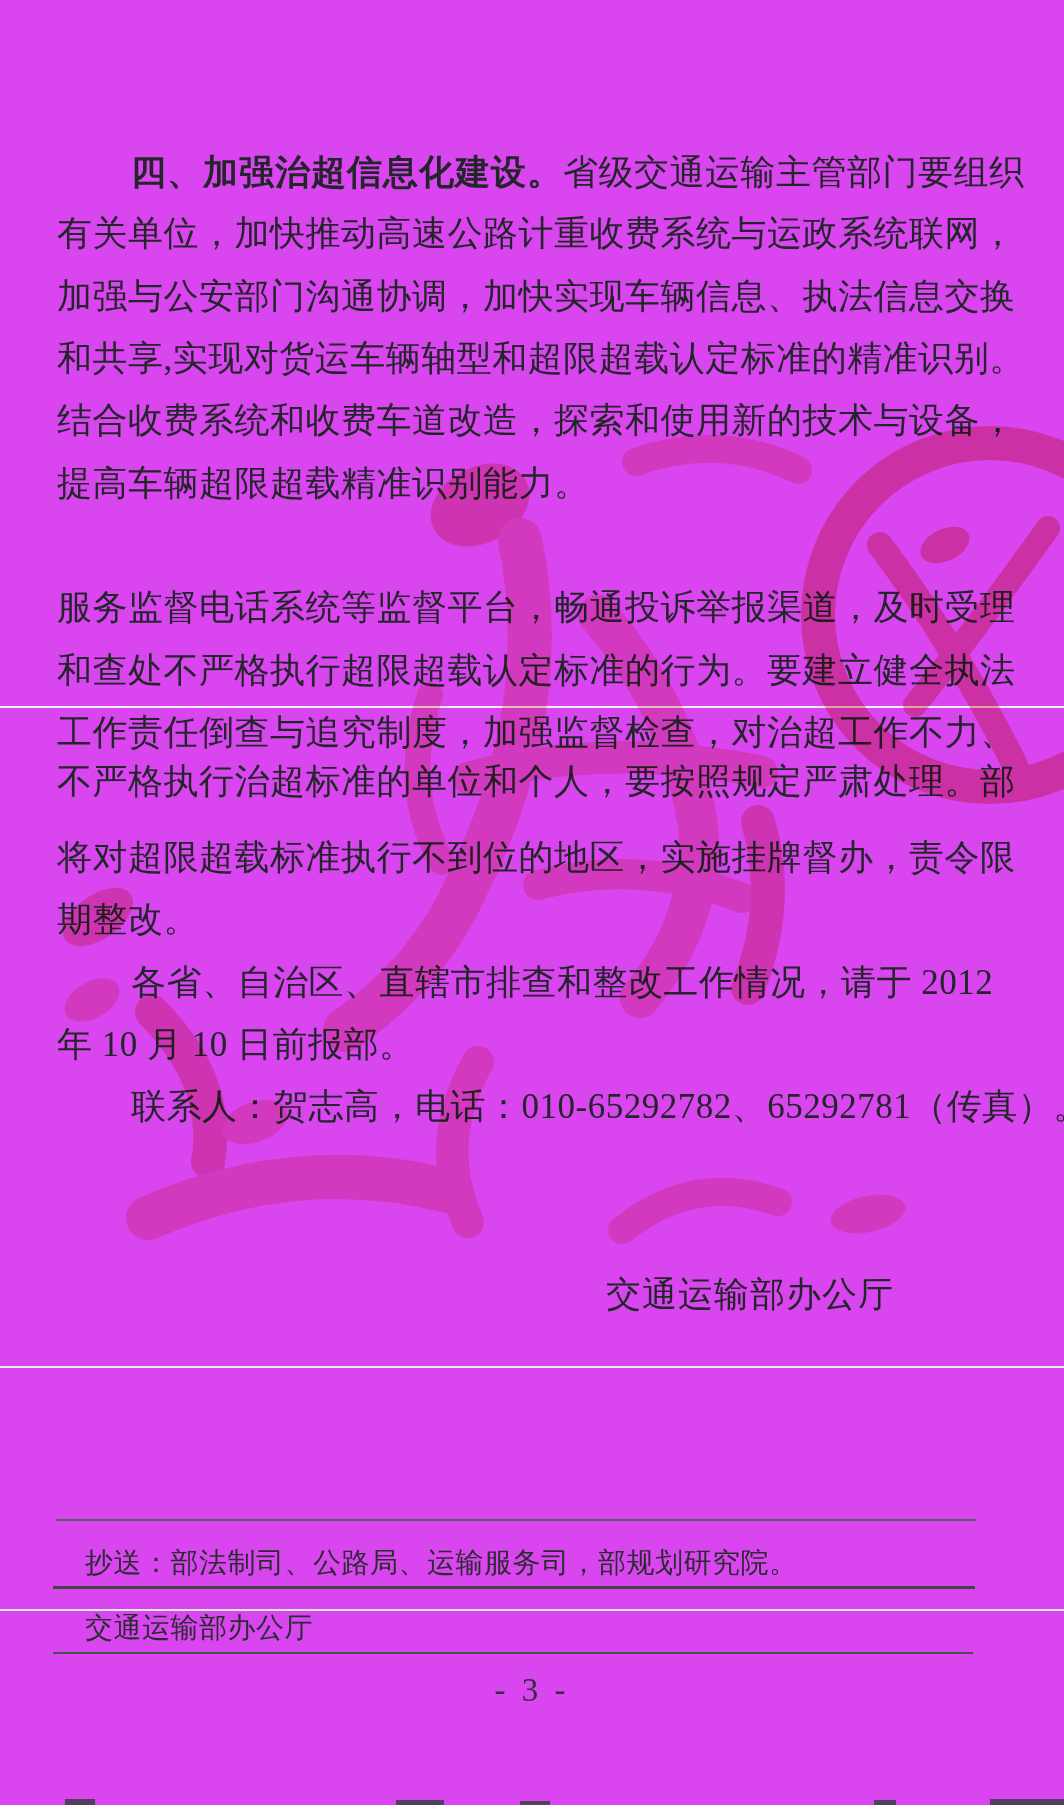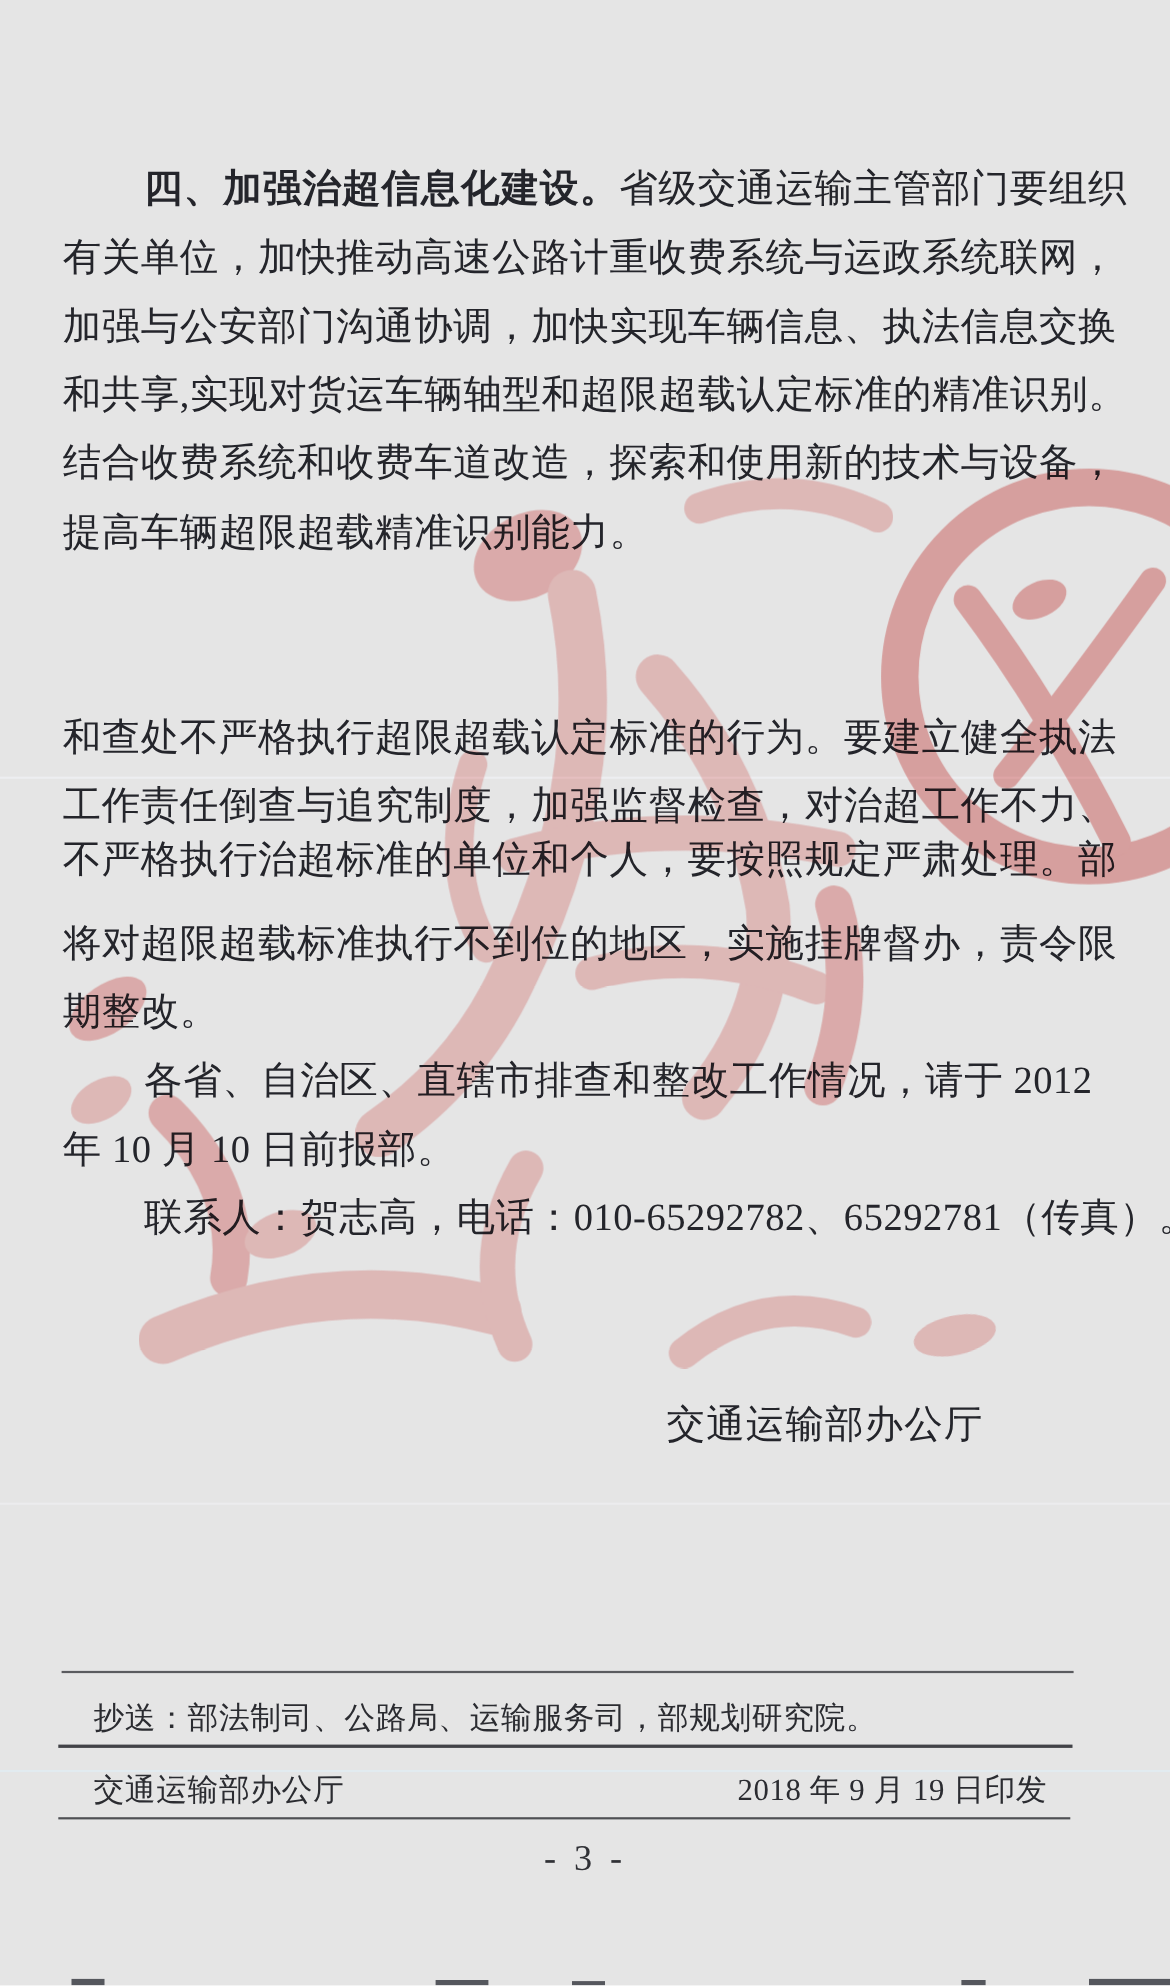--- a/index.html
+++ b/index.html
@@ -1,18 +1,18 @@
 <!DOCTYPE html>
 <html><head>
 <meta charset="utf-8">
 <style>
   html,body{margin:0;padding:0;background:#ffffff;}
   .page{
     position:relative;width:1064px;height:1805px;margin:0 auto;
-    background:#e5e5e5;overflow:hidden;
+    background:#d946ef;overflow:hidden;
     font-family:"Liberation Serif","DejaVu Serif",serif;
     color:#24252b;
   }
   .line{
     position:absolute;left:57px;height:62px;line-height:62px;
     font-size:35px;letter-spacing:.5px;white-space:nowrap;
   }
   .indent{padding-left:74px;}
   .b{font-family:"Liberation Sans","DejaVu Sans",sans-serif;font-weight:700;letter-spacing:1px;}
   .sig{position:absolute;height:50px;line-height:50px;font-size:35px;letter-spacing:1px;white-space:nowrap;}
@@ -29,40 +29,40 @@
 <body>
 
 <div class="page">
 
   <div class="line indent" style="top:141px"><span class="b">四、加强治超信息化建设。</span><span>省级交通运输主管部门要组织</span></div>
   <div class="line" style="top:203px"><span>有关单位，加快推动高速公路计重收费系统与运政系统联网，</span></div>
   <div class="line" style="top:266px"><span>加强与公安部门沟通协调，加快实现车辆信息、执法信息交换</span></div>
   <div class="line" style="top:328px"><span>和共享,实现对货运车辆轴型和超限超载认定标准的精准识别。</span></div>
   <div class="line" style="top:390px"><span>结合收费系统和收费车道改造，探索和使用新的技术与设备，</span></div>
   <div class="line" style="top:453px"><span>提高车辆超限超载精准识别能力。</span></div>
+  <div class="line" style="top:577px"><span>服务监督电话系统等监督平台，畅通投诉举报渠道，及时受理</span></div>
   <div class="line" style="top:640px"><span>和查处不严格执行超限超载认定标准的行为。要建立健全执法</span></div>
   <div class="line" style="top:702px"><span>工作责任倒查与追究制度，加强监督检查，对治超工作不力、</span></div>
   <div class="line" style="top:751px"><span>不严格执行治超标准的单位和个人，要按照规定严肃处理。部</span></div>
   <div class="line" style="top:827px"><span>将对超限超载标准执行不到位的地区，实施挂牌督办，责令限</span></div>
   <div class="line" style="top:889px"><span>期整改。</span></div>
   <div class="line indent" style="top:952px"><span>各省、自治区、直辖市排查和整改工作情况，请于 2012</span></div>
   <div class="line" style="top:1014px"><span>年 10 月 10 日前报部。</span></div>
   <div class="line indent" style="top:1076px"><span>联系人：贺志高，电话：010-65292782、65292781（传真）。</span></div>
 
   <div class="sig" style="left:606px;top:1270px">交通运输部办公厅</div>
 
   <div class="crease" style="top:706px;background:#edeef1"></div>
   <div class="crease" style="top:1366px;background:#ececee"></div>
   <div class="crease" style="top:1609px;background:#e2ebf0"></div>
 
   <div class="rule" style="left:56px;top:1519px;width:920px;height:2px;background:#5a5b5f"></div>
   <div class="foot-text" style="left:85px;top:1541px">抄送：部法制司、公路局、运输服务司，部规划研究院。</div>
   <div class="rule" style="left:53px;top:1586px;width:922px;height:3px;background:#424348"></div>
   <div class="foot-text" style="left:85px;top:1606px">交通运输部办公厅</div>
-  <div class="foot-text" style="left:600px;top:1606px;width:352px;text-align:right">2018 年 9 月 19 日印发</div>
   <div class="rule" style="left:53px;top:1652px;width:920px;height:2px;background:#4f5054"></div>
   <div class="pageno">- 3 -</div>
 
   <div class="speck" style="left:65px;top:1799px;width:30px;height:6px"></div>
   <div class="speck" style="left:396px;top:1800px;width:48px;height:5px"></div>
   <div class="speck" style="left:520px;top:1801px;width:30px;height:4px"></div>
   <div class="speck" style="left:874px;top:1800px;width:22px;height:5px"></div>
   <div class="speck" style="left:990px;top:1799px;width:74px;height:6px"></div>
 
   <svg class="wm" viewBox="0 0 1064 1805" aria-hidden="true">

